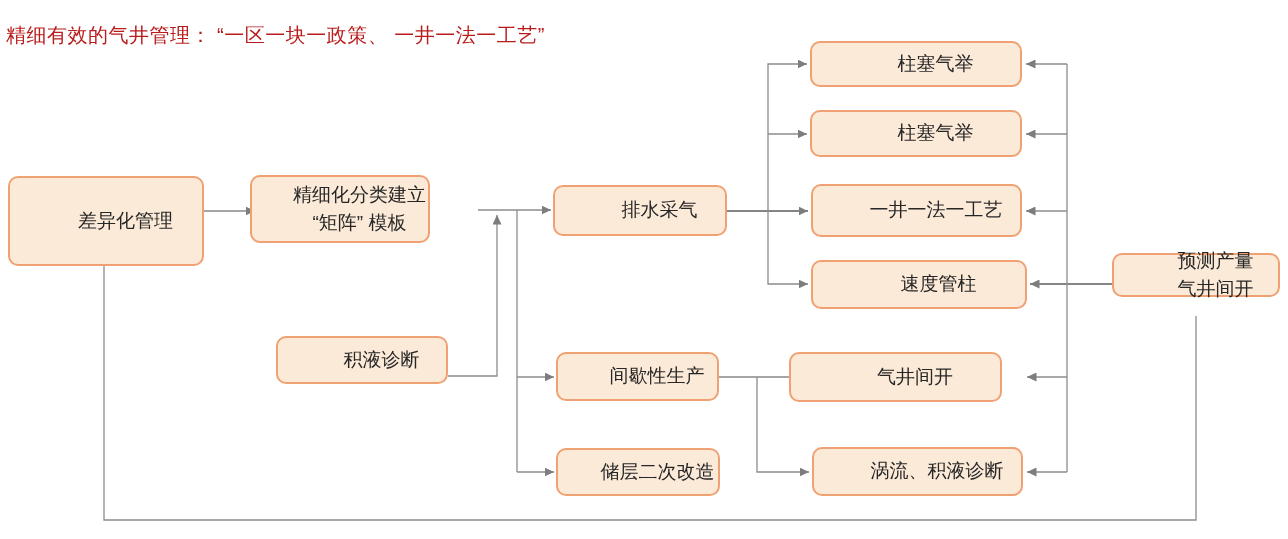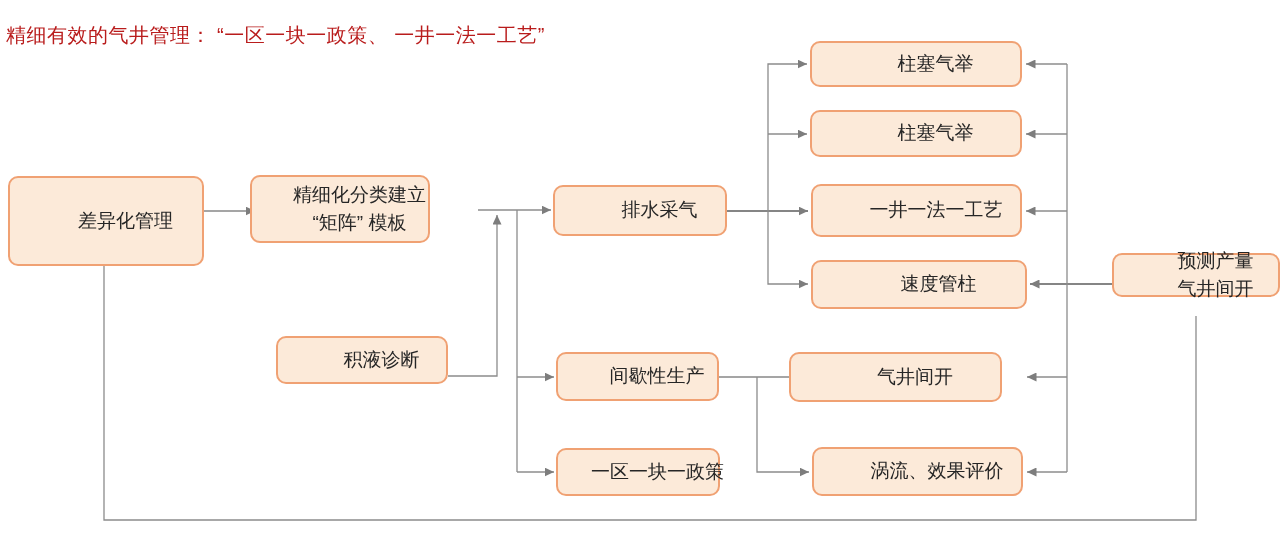--- a/index.html
+++ b/index.html
@@ -79,21 +79,21 @@
 
   <div class="node" style="left:556px;top:352px;width:163px;height:49px">
     <span>间歇性生产</span>
   </div>
 
   <div class="node" style="left:553px;top:185px;width:174px;height:51px">
     <span>排水采气</span>
   </div>
 
   <div class="node" style="left:556px;top:448px;width:164px;height:48px">
-    <span>一区一块一政策</span>
+    <span>储层二次改造</span>
   </div>
 
   <div class="node" style="left:810px;top:41px;width:212px;height:46px">
     <span>柱塞气举</span>
   </div>
 
   <div class="node" style="left:810px;top:110px;width:212px;height:47px">
     <span>柱塞气举</span>
   </div>
 
@@ -103,21 +103,21 @@
 
   <div class="node" style="left:811px;top:260px;width:216px;height:49px">
     <span>速度管柱</span>
   </div>
 
   <div class="node" style="left:789px;top:352px;width:213px;height:50px">
     <span>气井间开</span>
   </div>
 
   <div class="node" style="left:812px;top:447px;width:211px;height:49px">
-    <span>涡流、效果评价</span>
+    <span>涡流、积液诊断</span>
   </div>
 
   <div class="node" style="left:1112px;top:253px;width:168px;height:44px">
     <div>预测产量</div>
     <div>气井间开</div>
   </div>
 
 </div>
 
 </body></html>

